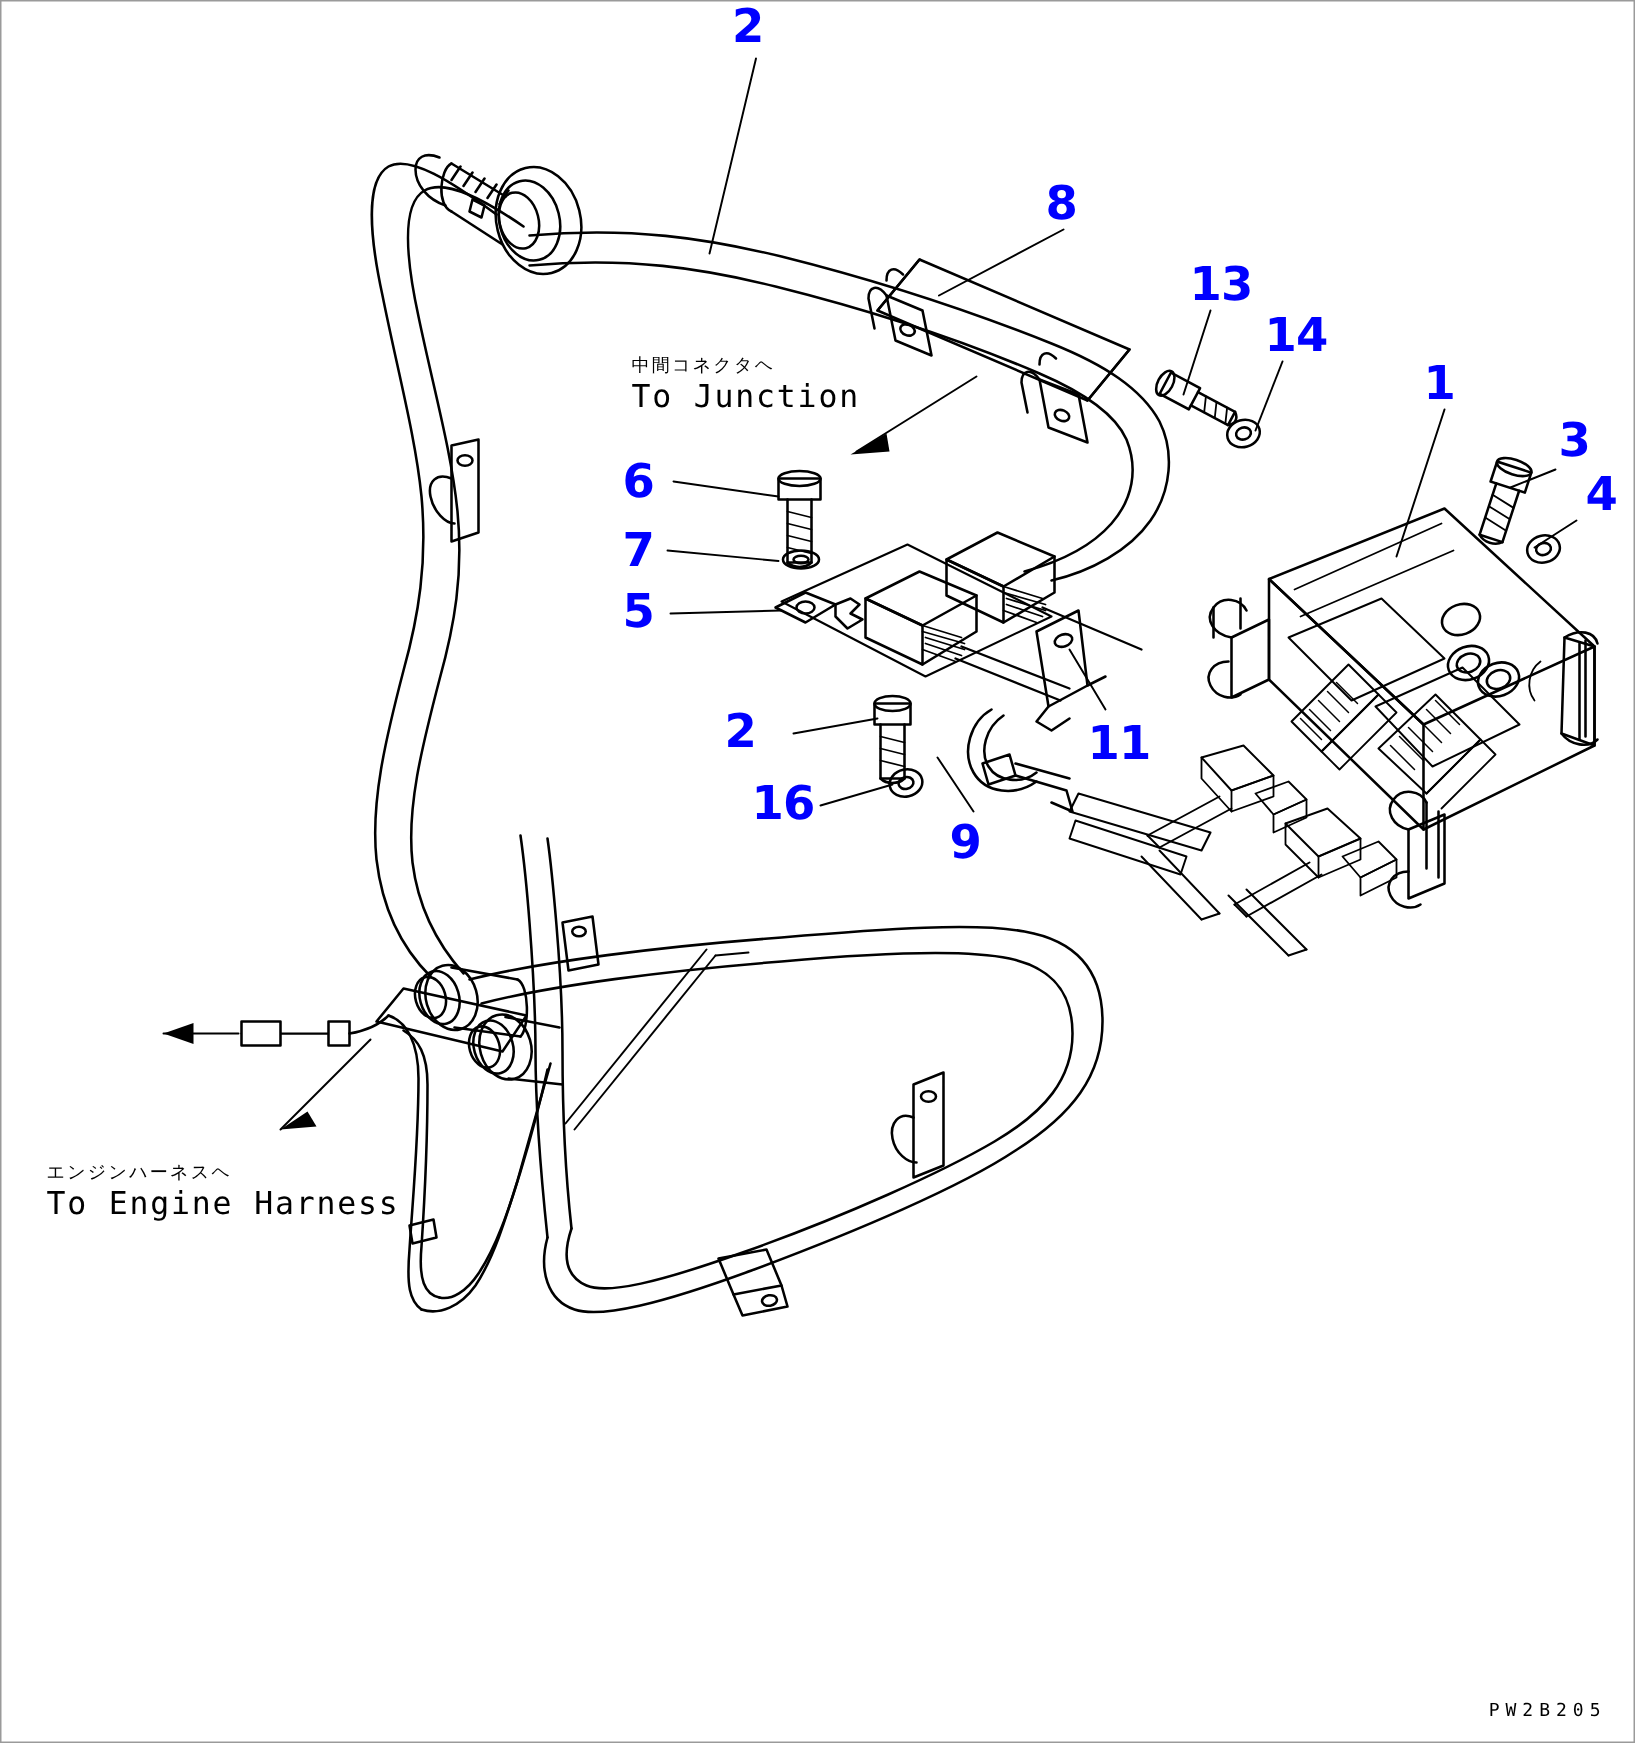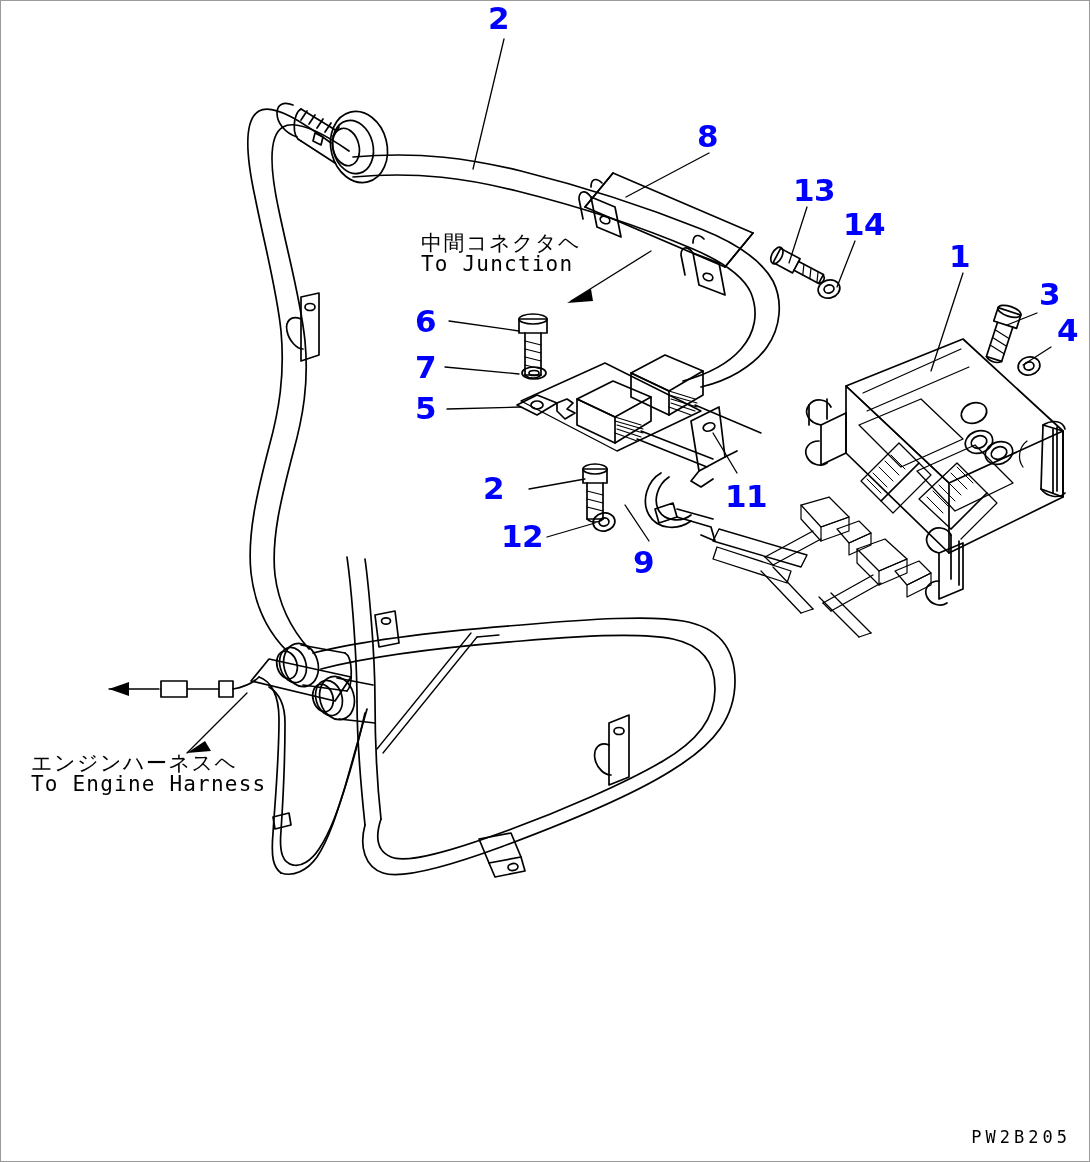--- a/index.html
+++ b/index.html
@@ -38,38 +38,38 @@
     user-select: none;
   }
   .anno {
     position: absolute;
     color: #000000;
     white-space: nowrap;
     user-select: none;
   }
   .anno .jp {
     font-family: "DejaVu Sans", sans-serif;
-    font-size: 21px;
+    font-size: 12px;
     line-height: 21px;
     letter-spacing: 1.5px;
     display: block;
   }
   .anno .en {
     font-family: "DejaVu Sans Mono", monospace;
     font-size: 21px;
     line-height: 21px;
     letter-spacing: 1.2px;
     display: block;
   }
   #drawing-number {
     position: absolute;
     right: 18px;
     bottom: 14px;
     font-family: "DejaVu Sans Mono", monospace;
-    font-size: 17px;
+    font-size: 12px;
     letter-spacing: 4px;
     color: #000000;
     white-space: nowrap;
     user-select: none;
   }
 </style>
 </head>
 <body>
 
 <div id="sheet">
@@ -430,35 +430,35 @@
 
     </g>
   </svg>
 
   <div class="anno" style="left:420px; top:232px;">
     <span class="jp">中間コネクタヘ</span>
     <span class="en">To Junction</span>
   </div>
 
 
-  <div class="anno" style="left:30px; top:752px;">
+  <div class="anno" style="left:30px; top:770px;">
     <span class="jp">エンジンハーネスヘ</span>
     <span class="en">To Engine Harness</span>
   </div>
 
   <div class="callout" style="left:487px;  top:2px;">2</div>
   <div class="callout" style="left:696px;  top:120px;">8</div>
   <div class="callout" style="left:792px;  top:174px;">13</div>
   <div class="callout" style="left:842px;  top:208px;text-align:right;">14</div>
   <div class="callout" style="left:948px;  top:240px;">1</div>
   <div class="callout" style="left:1038px; top:278px;">3</div>
   <div class="callout" style="left:1056px; top:314px;">4</div>
   <div class="callout" style="left:414px;  top:305px;">6</div>
   <div class="callout" style="left:414px;  top:351px;">7</div>
   <div class="callout" style="left:414px;  top:392px;">5</div>
   <div class="callout" style="left:482px;  top:472px;">2</div>
-  <div class="callout" style="left:500px;  top:520px;">12</div>
+  <div class="callout" style="left:500px;  top:520px;">16</div>
   <div class="callout" style="left:632px;  top:546px;">9</div>
   <div class="callout" style="left:724px;  top:480px;">11</div>
 
   <div id="drawing-number">PW2B205</div>
 
 </div>
 
 </body></html>

